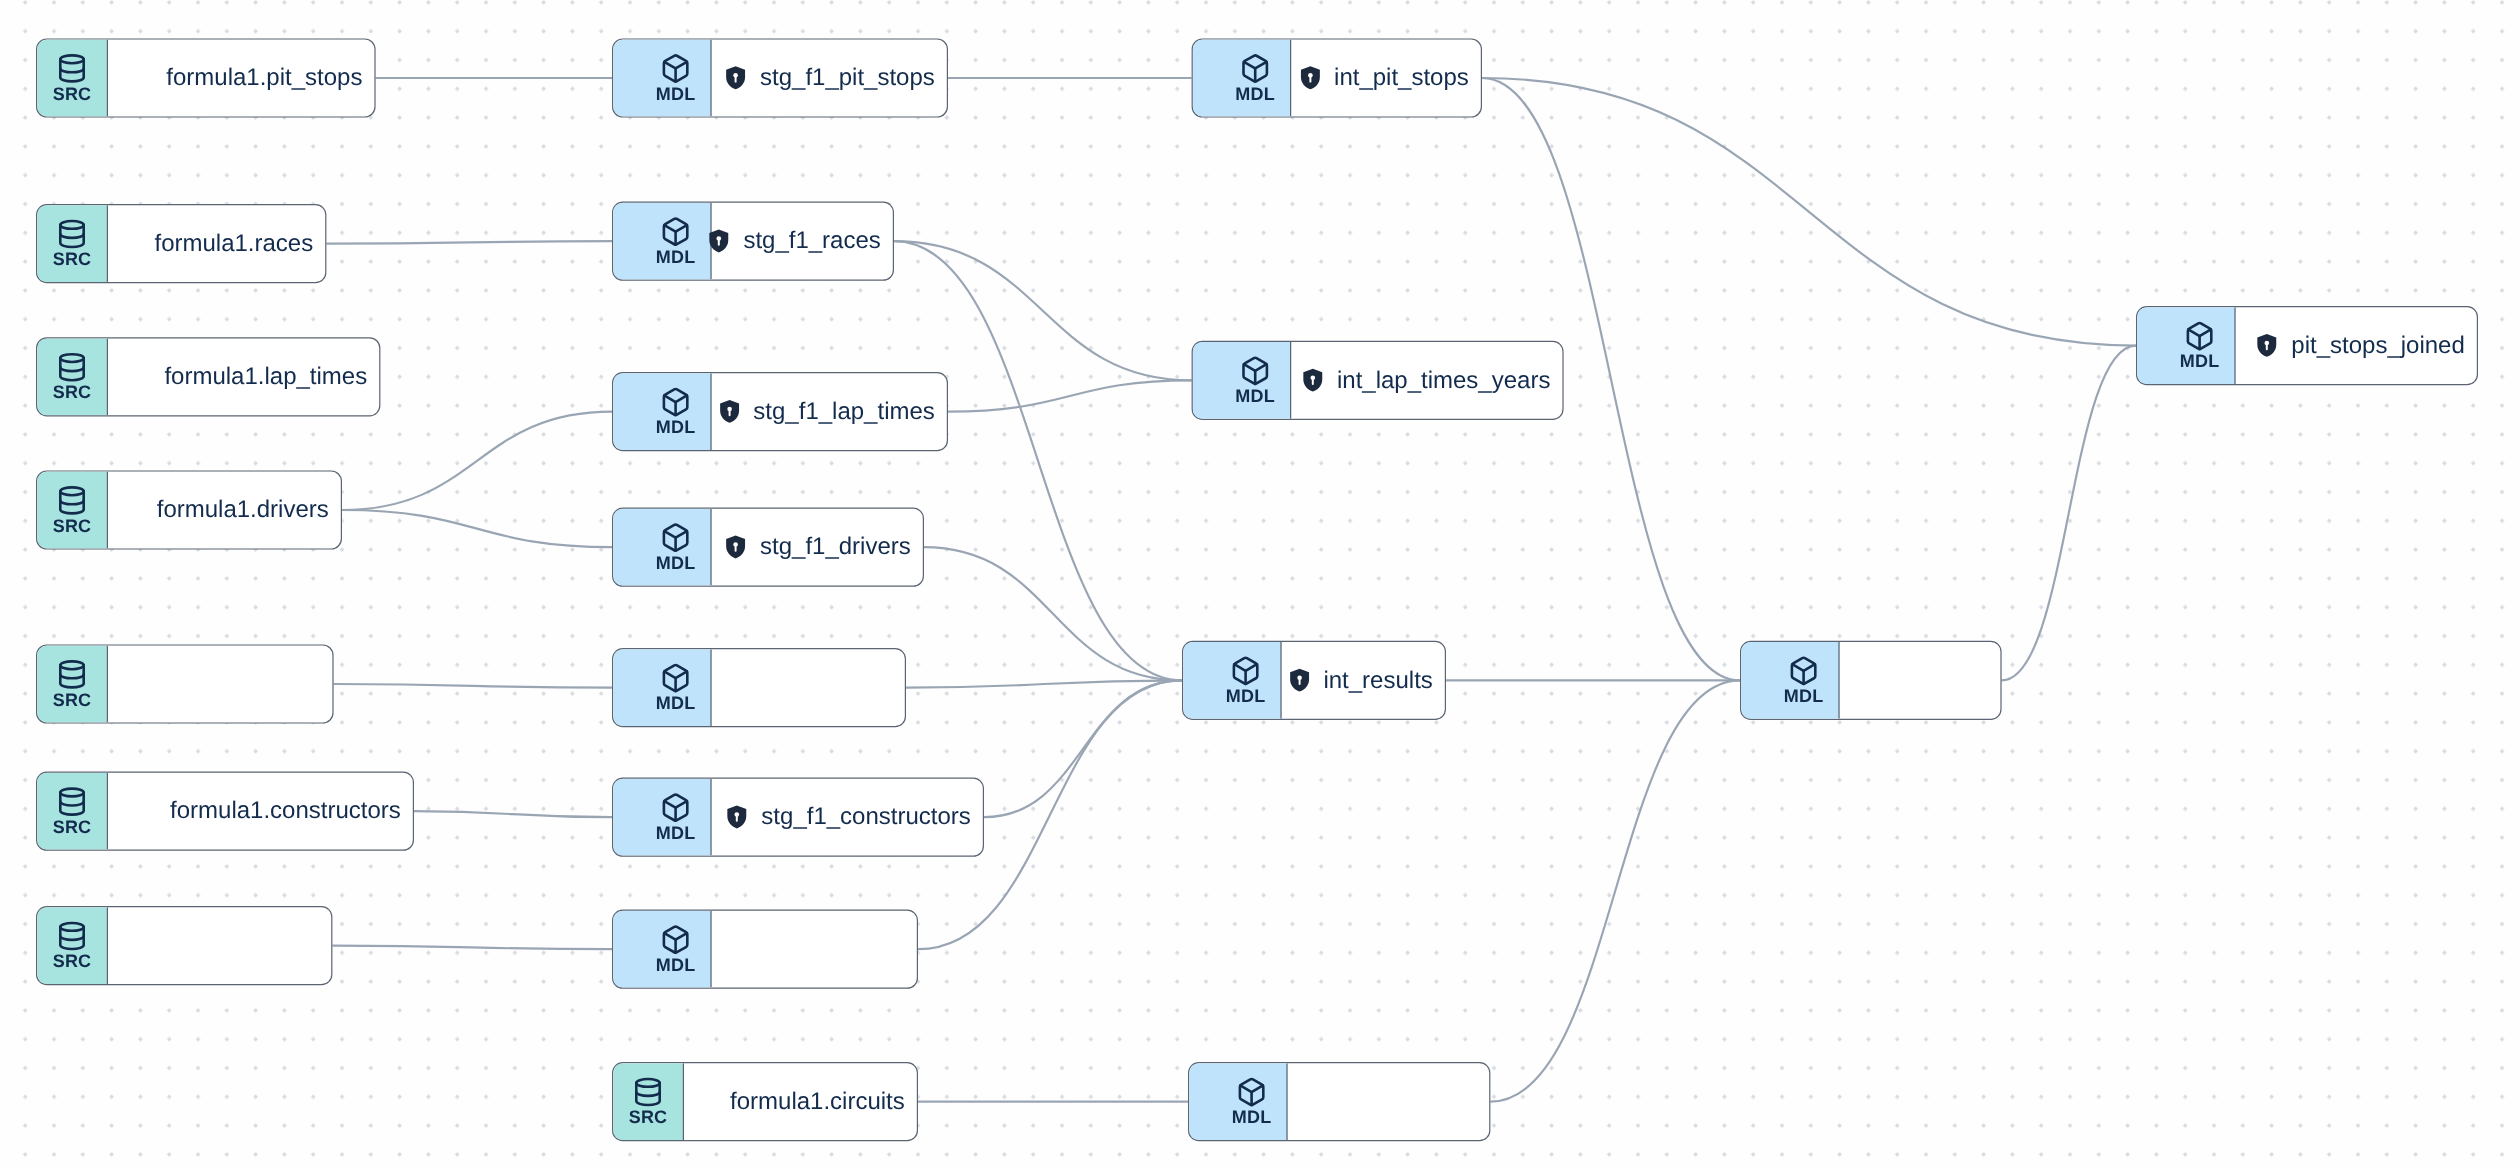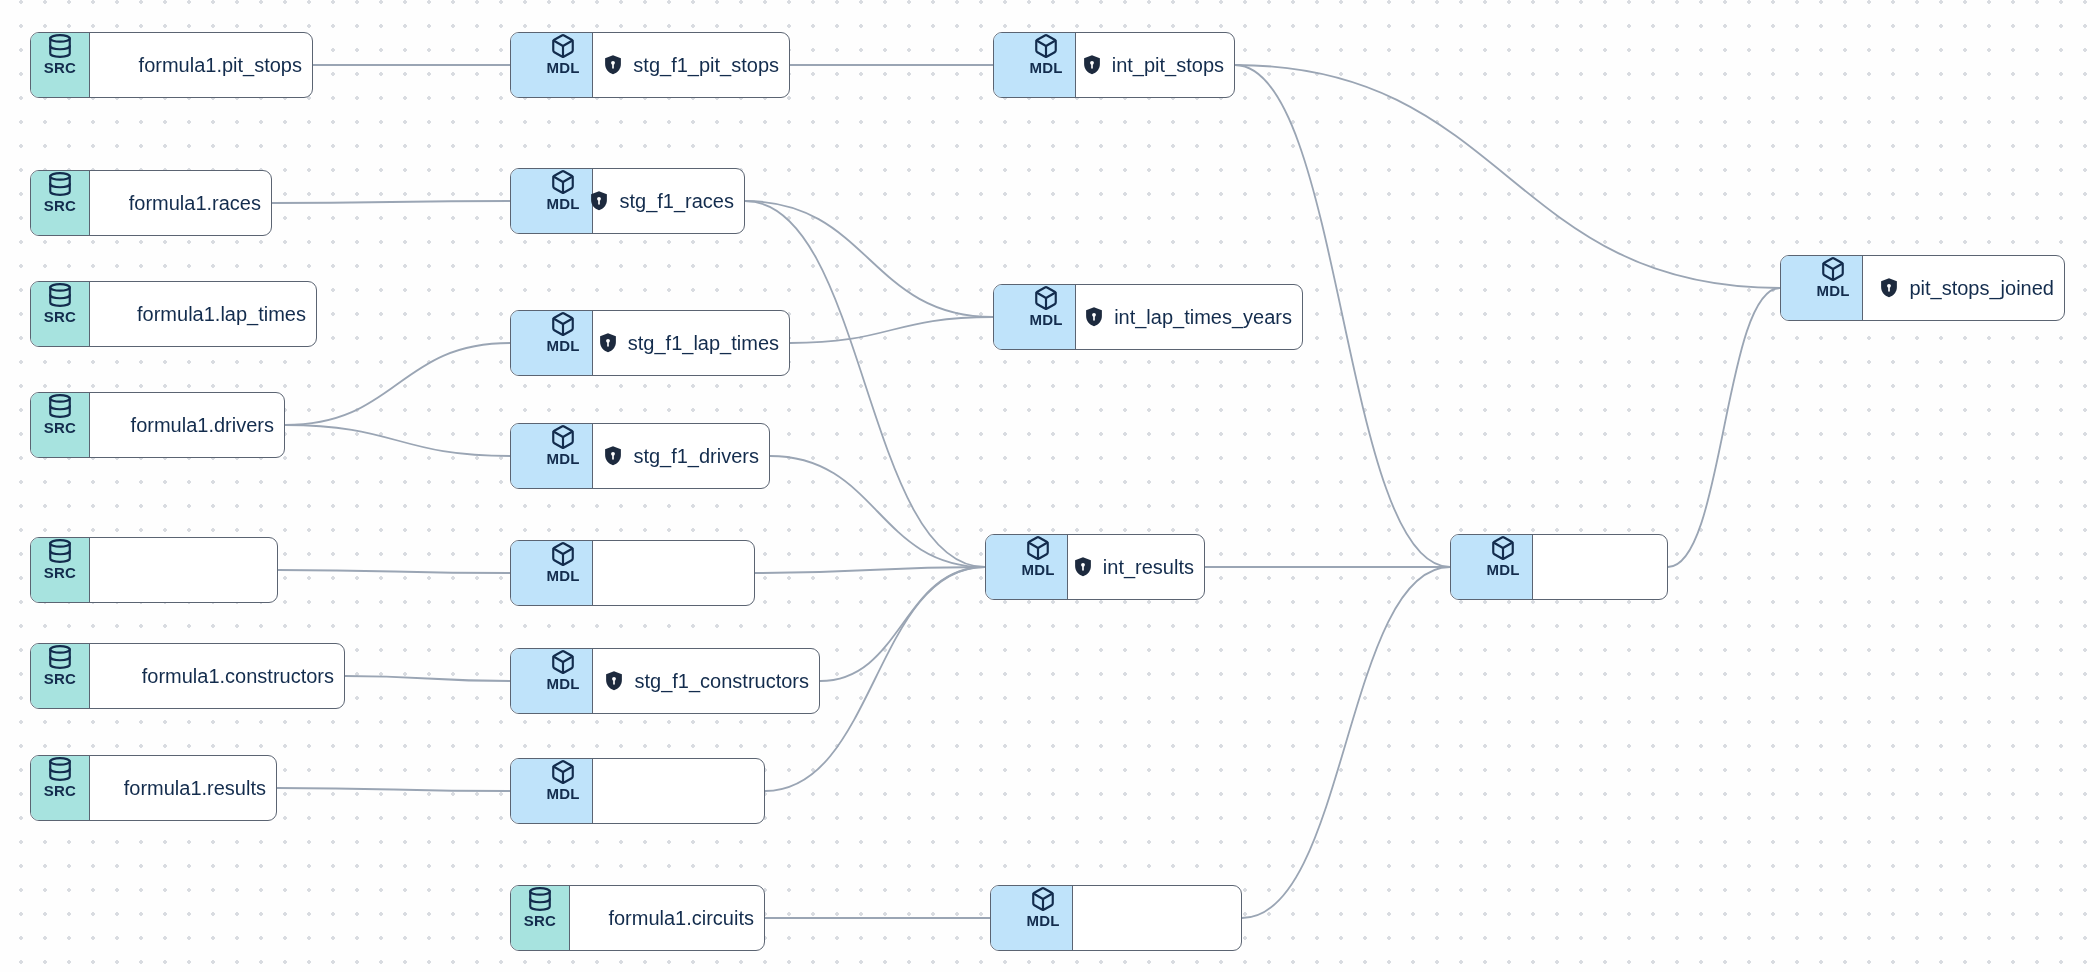--- a/index.html
+++ b/index.html
@@ -12,21 +12,21 @@
   }
   .edge-layer{position:absolute;left:0;top:0;width:2100px;height:972px;display:block;}
   .edge-layer path{fill:none;stroke:var(--edge,#9aa5b4);stroke-width:1.8;}
   .node{
     position:absolute;display:flex;align-items:stretch;box-sizing:border-box;
     background:var(--nodebg,#ffffff);
     border:1.5px solid var(--border,#5b6472);
     border-radius:9px;overflow:hidden;color:var(--text,#132c4d);
   }
   .badge{
-    flex:0 0 58px;display:flex;flex-direction:column;align-items:center;
+    flex:0 0 58px;display:flex;flex-direction:column;align-items:center;justify-content:center;
     gap:1px;border-right:1.5px solid var(--border,#5b6472);
   }
   .node.source .badge{background:var(--srcbadge,#a7e3df);}
   .node.model  .badge{background:var(--mdlbadge,#bfe3fa);padding-left:23px;}
   .badge-icon svg{width:26px;height:26px;display:block;stroke:var(--text,#132c4d);}
   .badge-label{font-size:15px;font-weight:700;letter-spacing:.2px;line-height:1.05;}
   .body{
     flex:1;min-width:0;display:flex;align-items:center;justify-content:flex-end;
     gap:9px;padding:0 10px;font-size:20px;white-space:nowrap;
   }
@@ -158,24 +158,20 @@
     <div class="badge">
       <span class="badge-icon">
             <svg viewBox="0 0 24 24" fill="none" stroke-width="2" stroke-linecap="round" stroke-linejoin="round">
               <ellipse cx="12" cy="5" rx="9" ry="3"></ellipse>
               <path d="M21 12c0 1.66-4 3-9 3s-9-1.34-9-3"></path>
               <path d="M3 5v14c0 1.66 4 3 9 3s9-1.34 9-3V5"></path>
             </svg>
           </span>
       <span class="badge-label">SRC</span>
     </div>
-    <div class="body">
-
-      <span class="node-label">formula1.results</span>
-    </div>
   </div>
       <div class="node source" style="left: 510px; top: 885px; width: 255px; height: 66px;">
     <div class="badge">
       <span class="badge-icon">
             <svg viewBox="0 0 24 24" fill="none" stroke-width="2" stroke-linecap="round" stroke-linejoin="round">
               <ellipse cx="12" cy="5" rx="9" ry="3"></ellipse>
               <path d="M21 12c0 1.66-4 3-9 3s-9-1.34-9-3"></path>
               <path d="M3 5v14c0 1.66 4 3 9 3s9-1.34 9-3V5"></path>
             </svg>
           </span>

